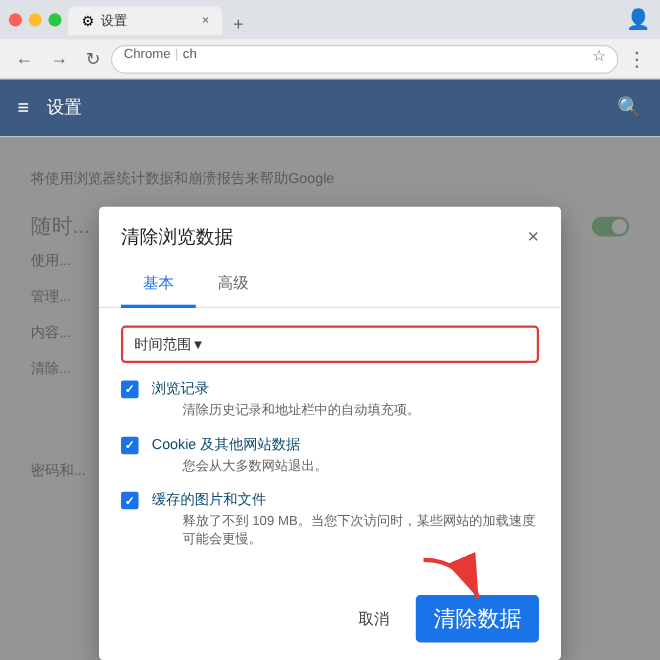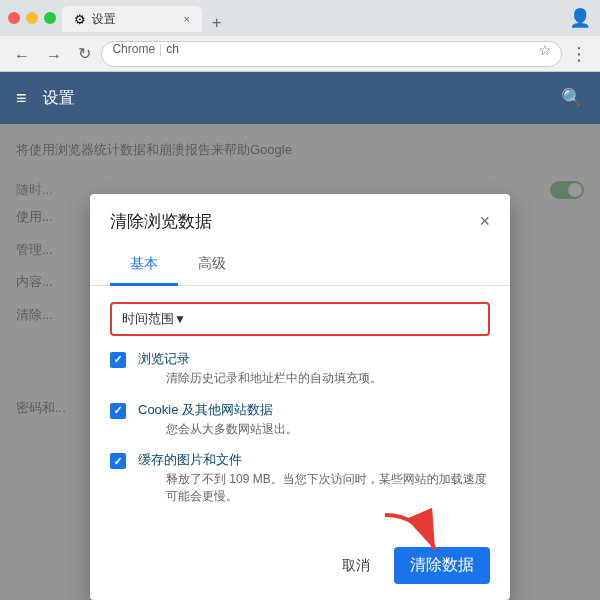--- a/index.html
+++ b/index.html
@@ -92,21 +92,21 @@
       padding: 0 16px;
       gap: 16px;
     }
     .hamburger { color: white; font-size: 18px; cursor: pointer; }
     .settings-title { color: white; font-size: 16px; font-weight: 500; }
     .search-icon-header { color: white; font-size: 18px; margin-left: auto; cursor: pointer; }
 
     .settings-bg {
       flex: 1;
       background: #f9f9f9;
-      padding: 16px;
+      padding: 28px;
       position: relative;
       overflow: hidden;
     }
 
     .settings-section {
       font-size: 13px;
       color: #555;
       line-height: 1.6;
       margin-bottom: 12px;
       opacity: 0.6;
@@ -231,21 +231,21 @@
       font-size: 14px;
       cursor: pointer;
       padding: 8px 12px;
     }
     .btn-clear {
       background: #1a73e8;
       color: white;
       border: none;
       border-radius: 4px;
       padding: 8px 16px;
-      font-size: 16px;
+      font-size: 20px;
       cursor: pointer;
       font-weight: 500;
     }
 
     
     .arrow-container {
       position: absolute;
       right: 60px;
       top: -30px;
       pointer-events: none;
@@ -292,21 +292,21 @@
 
     <div class="settings-header">
       <span class="hamburger">≡</span>
       <span class="settings-title">设置</span>
       <span class="search-icon-header">🔍</span>
     </div>
 
     <div class="settings-bg">
       <div class="settings-section">将使用浏览器统计数据和崩溃报告来帮助Google</div>
       <div class="toggle-row">
-        <span style="font-size:13px;color:#555;">随时...</span>
+        <span style="font-size:19px;color:#555;">随时...</span>
         <div class="toggle">
             <div class="toggle-knob"></div>
           </div>
       </div>
       <div class="settings-section">使用...</div>
       <div class="settings-section">管理...</div>
       <div class="settings-section">内容...</div>
       <div class="settings-section">清除...</div>
       <div style="height:60px;"></div>
       <div class="settings-section">密码和...</div>

